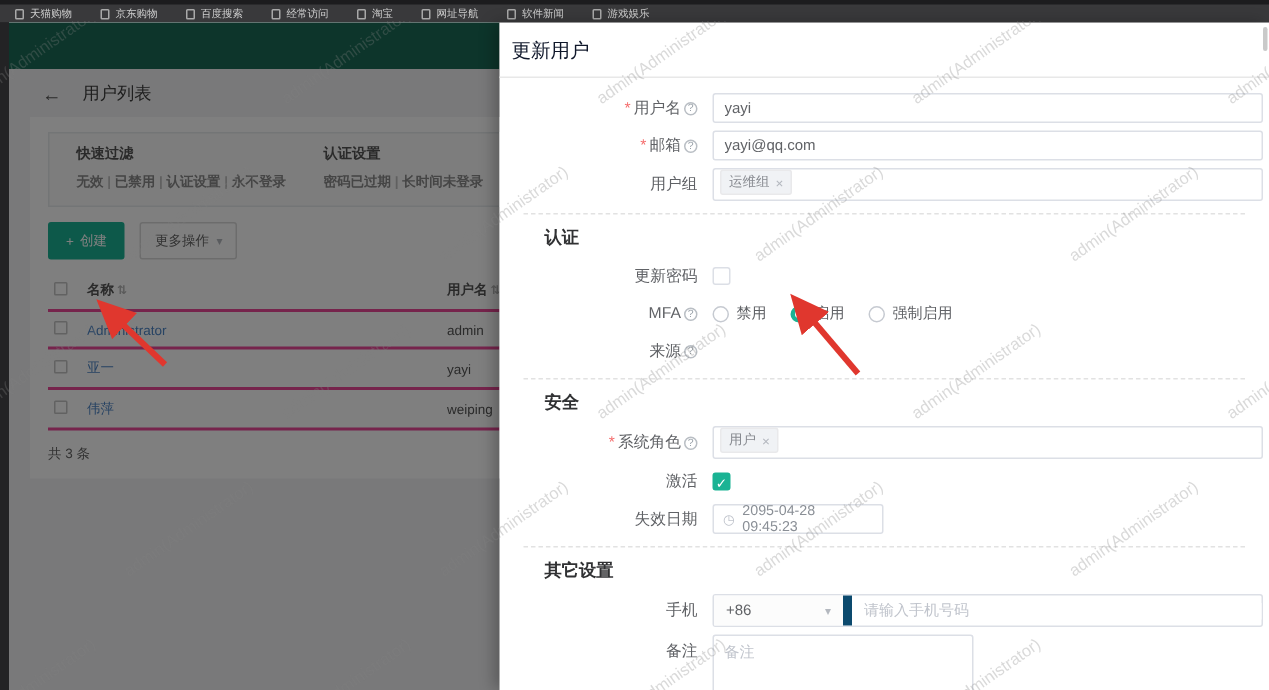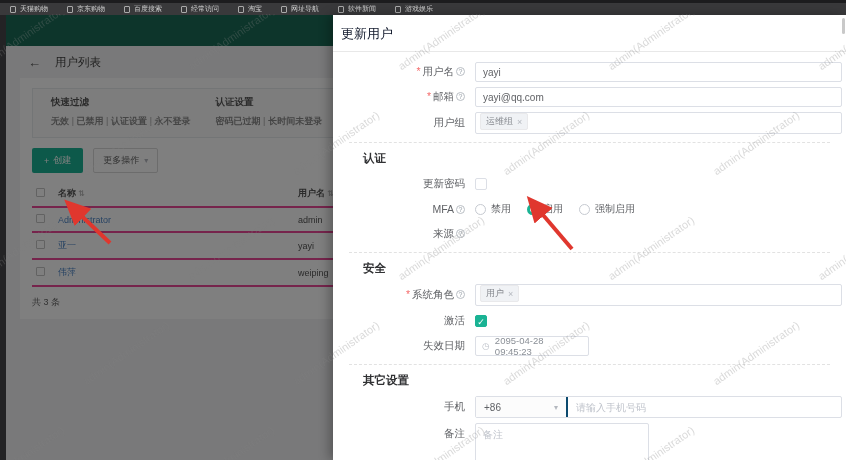--- a/index.html
+++ b/index.html
@@ -62,21 +62,21 @@
   .checkbox { width:12px; height:12px; border:1px solid #dcdfe6; border-radius:2px; background:#fff; cursor:pointer; }
   .checkbox.checked { background:#1ab394; border-color:#1ab394; color:#fff; font-size:9px; line-height:12px; text-align:center; }
   .radio-group { display:flex; gap:16px; align-items:center; }
   .radio-item { display:flex; align-items:center; gap:5px; font-size:10px; color:#606266; cursor:pointer; }
   .radio-dot { width:11px; height:11px; border:1px solid #c6cad1; border-radius:50%; background:#fff; }
   .radio-item.selected .radio-dot { border:3.5px solid #1ab394; }
   .date-input { width:114px; height:20px; border:1px solid #dcdfe6; border-radius:2px; display:flex; align-items:center;
     gap:5px; padding:0 6px; font-size:9.5px; color:#8a8f96; background:#fff; }
   .clock-icon { color:#c0c4cc; font-size:9px; }
   .phone-group { width:100%; height:22px; border:1px solid #dcdfe6; border-radius:2px; display:flex; align-items:center; background:#fff; }
-  .phone-select { width:92px; flex:0 0 92px; height:100%; border-right:2px solid #0c4a6e; display:flex; align-items:center;
+  .phone-select { width:92px; flex:0 0 92px; height:100%; border-right:6px solid #0c4a6e; display:flex; align-items:center;
     justify-content:space-between; padding:0 8px; font-size:10px; color:#606266; cursor:pointer; background:#fcfcfc; }
   .caret { color:#b4b8bf; font-size:8px; }
   .phone-input { border:none; outline:none; flex:1; font-size:10px; padding:0 8px; color:#606266; font-family:inherit; }
   .note-area { width:174px; height:44px; border:1px solid #dcdfe6; border-radius:2px; font-size:10px; color:#606266;
     padding:4px 7px; resize:none; outline:none; font-family:inherit; }
   .scroll-thumb { position:absolute; right:1px; top:3px; width:3px; height:16px; background:#c9c9c9; border-radius:2px; }
   input::placeholder, textarea::placeholder { color:#c0c4cc; }
 
   
   #watermarks { position:absolute; left:0; top:14px; width:846px; height:446px; z-index:4; pointer-events:none; overflow:hidden; }

